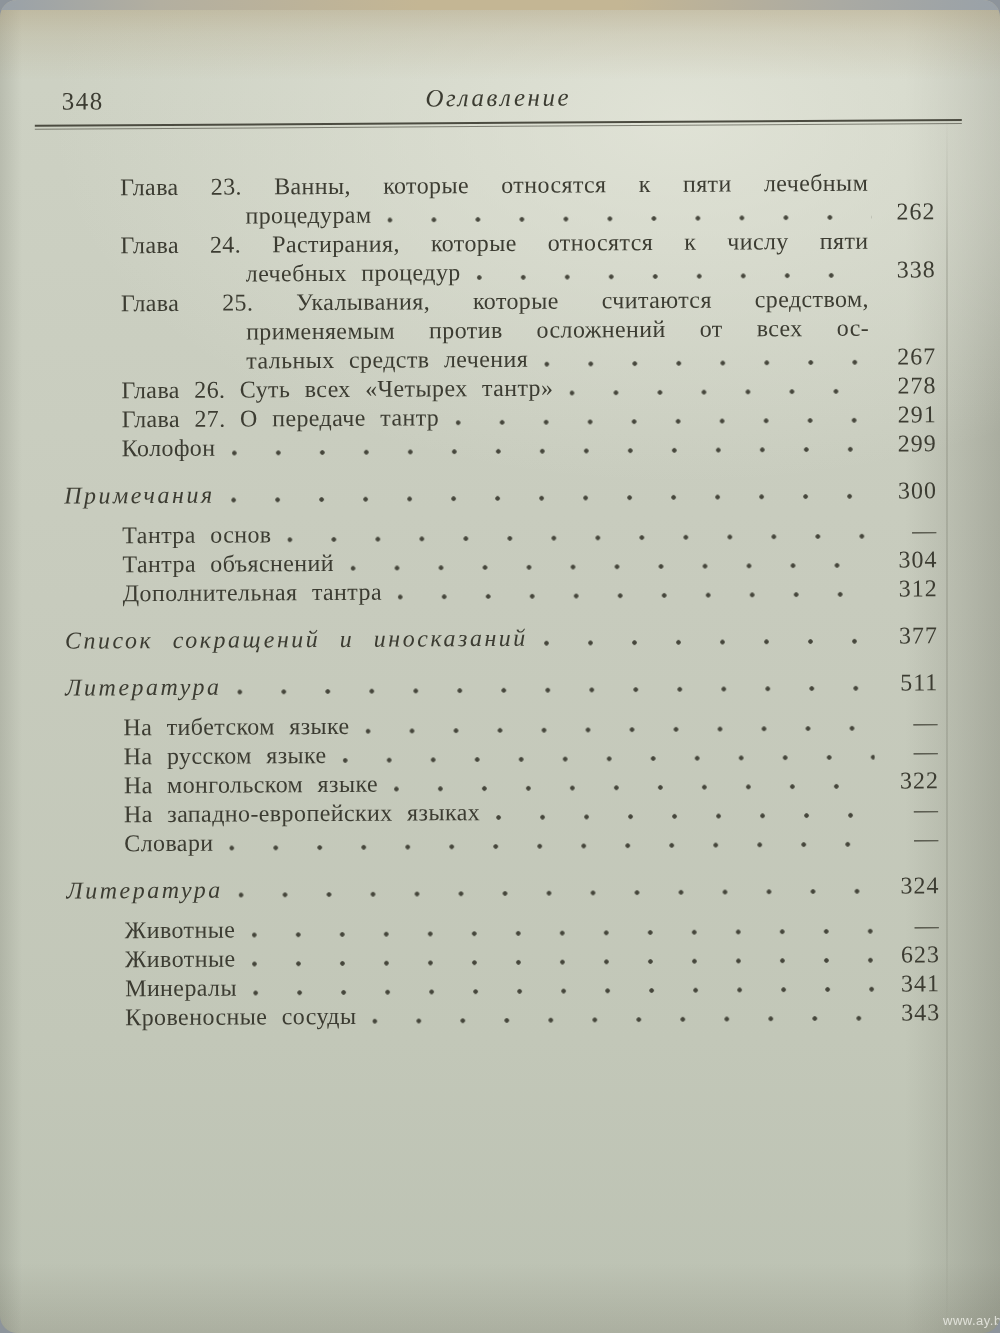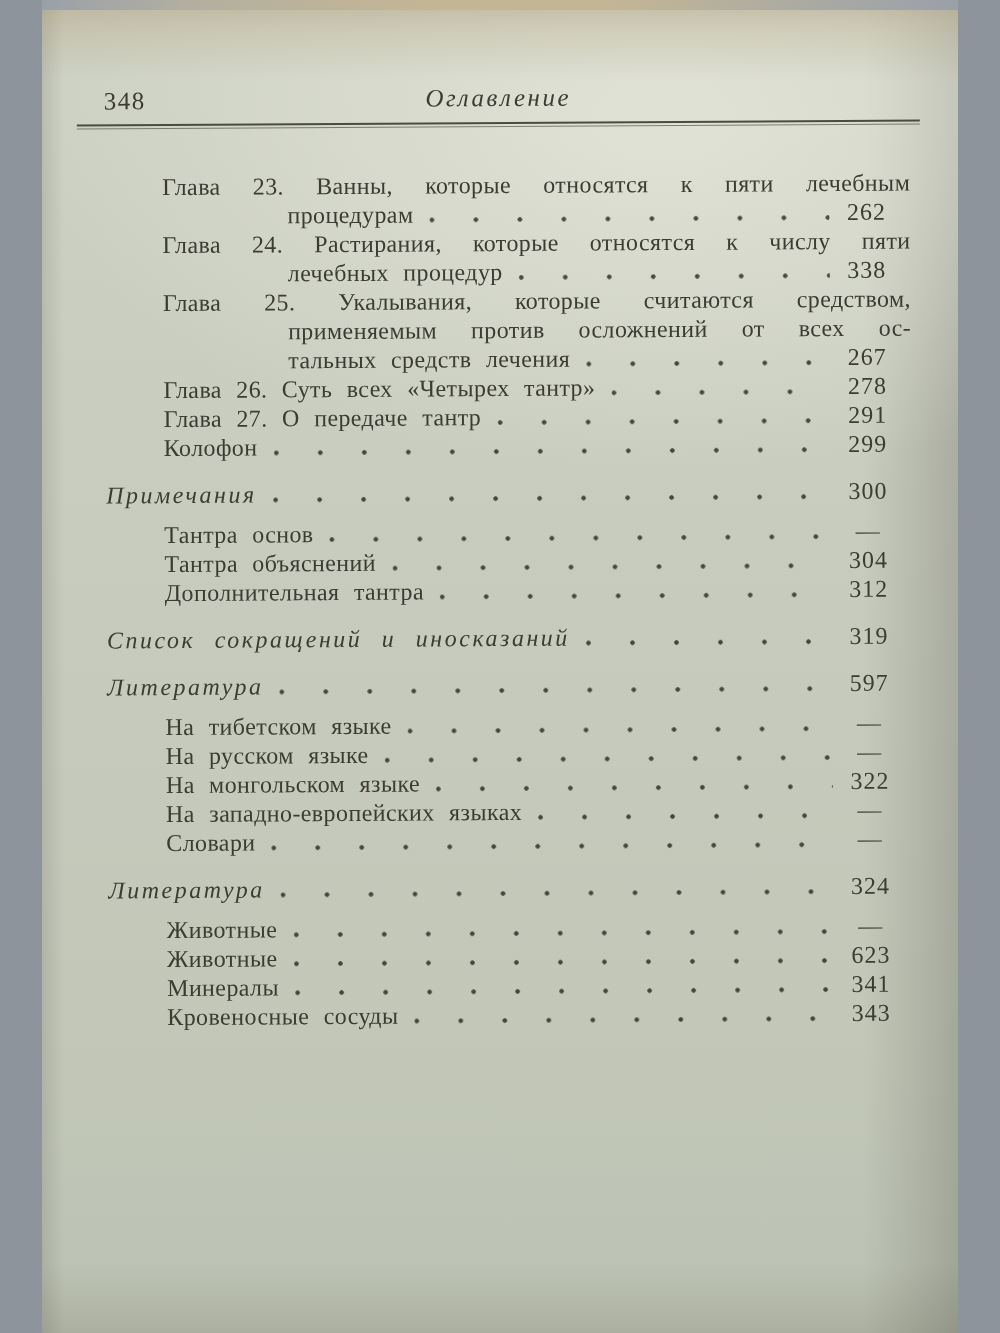--- a/index.html
+++ b/index.html
@@ -4,30 +4,31 @@
 <title>Оглавление — 348</title>
 <style>
   html,body { margin:0; padding:0; }
   body {
     background:#8d949b;
     font-family:"Liberation Serif","DejaVu Serif",serif;
     -webkit-font-smoothing:antialiased;
   }
   .photo {
     position:relative;
-    width:916px; height:1333px;
+    width:1000px; height:1333px;
     margin:0 auto;
     overflow:hidden;
     background:
       linear-gradient(180deg, rgba(168,148,108,0.40) 8px, rgba(168,148,108,0.20) 34px, rgba(168,148,108,0) 80px),
       radial-gradient(900px 520px at 68% 9%, rgba(230,232,220,0.75), rgba(230,232,220,0) 70%),
       linear-gradient(90deg, rgba(40,40,30,0.12) 0px, rgba(40,40,30,0) 22px),
       linear-gradient(270deg, rgba(45,45,34,0.20) 0px, rgba(45,45,34,0.10) 45px, rgba(45,45,34,0) 95px),
       linear-gradient(0deg, rgba(70,62,45,0.14) 0px, rgba(70,62,45,0) 70px),
       linear-gradient(180deg, var(--page_hi) 0%, var(--page) 45%, #c2c7b8 78%, #bcc2b3 100%);
+    border-radius: 17px;
   }
   
   .fabric {
     position:absolute; top:0; left:0; right:0; height:10px;
     background:linear-gradient(90deg, var(--fabric) 0%, #b3afa0 16%, var(--edge_tan) 42%, var(--edge_tan) 62%, #aaaaa3 84%, var(--fabric) 100%);
   }
   .crease {
     position:absolute; top:115px; bottom:0; left:946px; width:2px;
     background:linear-gradient(180deg, rgba(80,80,66,0) 0%, rgba(80,80,66,0.18) 12%, rgba(80,80,66,0.16) 85%, rgba(80,80,66,0) 100%);
   }
@@ -81,21 +82,21 @@
   .gap-grp { margin-top:11px; }
   .dots {
     flex:1; height:5px;
     margin:0 10px 0 16px;
     background-image:radial-gradient(circle at 2.5px 2.5px, rgba(52,52,42,0.88) 1.9px, rgba(52,52,42,0) 2.6px);
     background-size:44px 5px;
     background-repeat:repeat-x;
   }
   .pg {
     min-width:54px;
-    text-align:center;
+    text-align:right;
     letter-spacing:1px;
     white-space:nowrap;
   }
   .watermark {
     position:absolute;
     left:943px; top:1313px;
     font-family:"Liberation Sans","DejaVu Sans",sans-serif;
     font-size:13px;
     color:rgba(250,250,244,0.72);
     letter-spacing:0.5px;
@@ -179,27 +180,27 @@
 
       <div class="row ind-sub">
         <span class="text">Дополнительная тантра</span>
         <span class="dots"></span>
         <span class="pg">312</span>
       </div>
 
       <div class="row ind-section italic-head gap-sec">
         <span class="text">Список сокращений и иносказаний</span>
         <span class="dots"></span>
-        <span class="pg">319</span>
+        <span class="pg">377</span>
       </div>
 
       <div class="row ind-section italic-head gap-sec">
         <span class="text">Литература</span>
         <span class="dots"></span>
-        <span class="pg">597</span>
+        <span class="pg">511</span>
       </div>
 
       <div class="row ind-sub gap-grp">
         <span class="text">На тибетском языке</span>
         <span class="dots"></span>
         <span class="pg">—</span>
       </div>
 
       <div class="row ind-sub">
         <span class="text">На русском языке</span>

